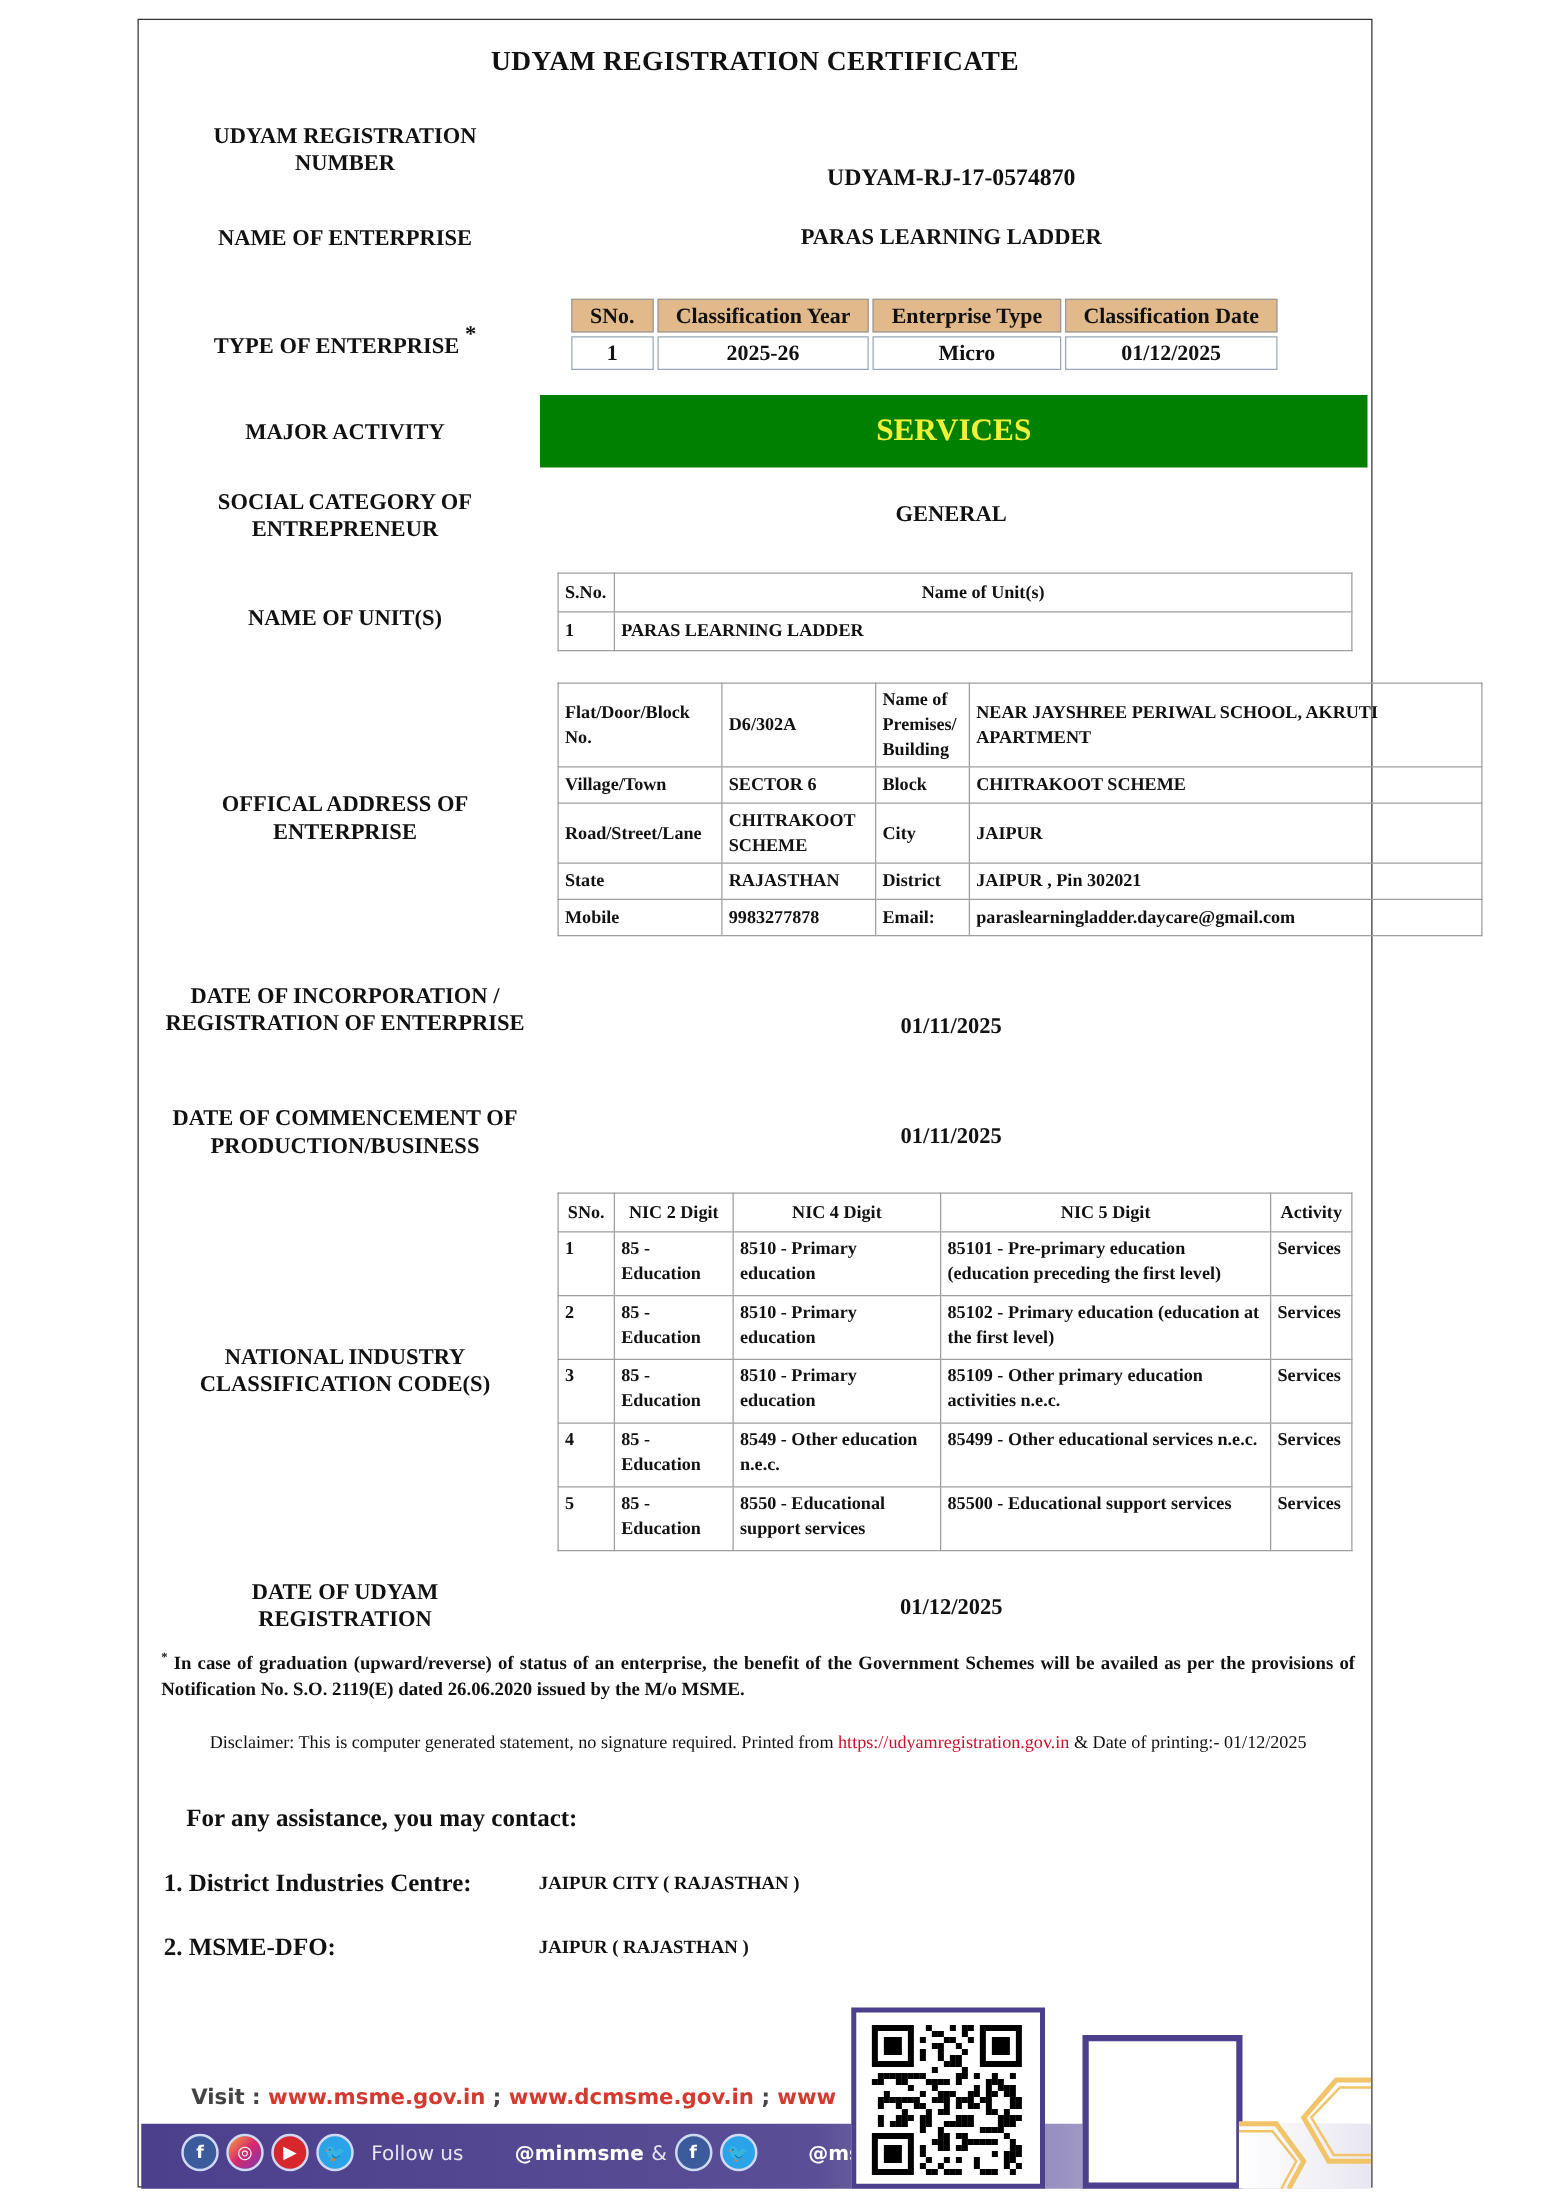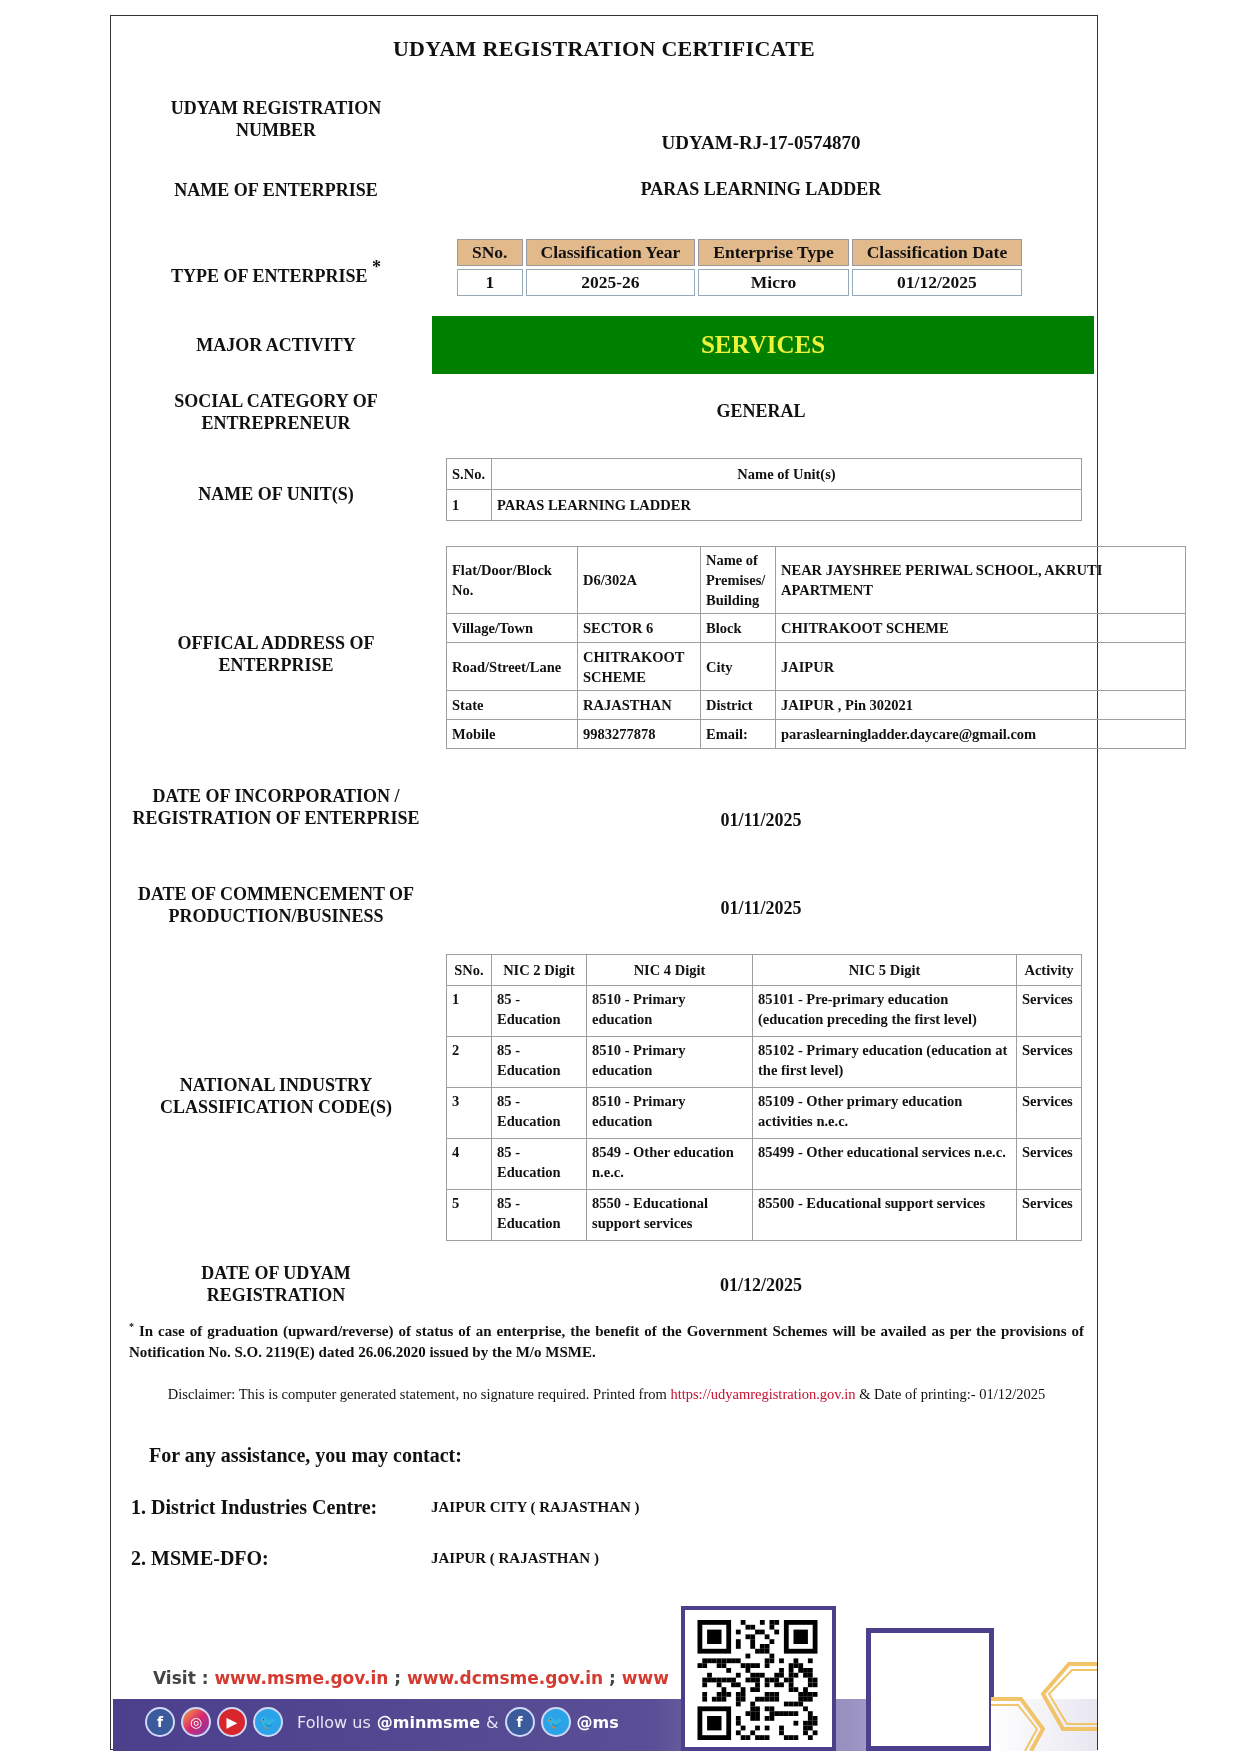--- a/index.html
+++ b/index.html
@@ -44,21 +44,21 @@
   .banner { position:absolute; left:2px; top:1683px; width:980px; height:52px;
             background:linear-gradient(90deg,#4c3f8c 0%, #5a4f96 55%, #a9a3cc 80%, #eceaf4 100%); }
   .banner-content { position:absolute; left:32px; top:8px; display:flex; align-items:center; gap:6px;
                     font-family:"DejaVu Sans", sans-serif; color:#e8e6f4; font-size:16px; }
   .soc { width:30px; height:30px; border-radius:50%; border:2px solid #cfd8f5; display:flex; align-items:center;
          justify-content:center; font-size:14px; font-weight:bold; color:#fff; box-sizing:border-box; }
   .soc.fb { background:#3b5b9c; }
   .soc.ig { background:linear-gradient(135deg,#f9a23a,#d6286f,#7a3bb0); }
   .soc.yt { background:#d8262d; }
   .soc.tw { background:#2aa3e8; }
-  .banner-content b { color:#fff; }
+  .banner-content b { color:#fff;margin-left:35px; }
   .qr-box { position:absolute; left:570px; top:1590px; width:155px; height:145px; border:4px solid #4c3f8c;
             background:#fff; box-sizing:border-box; }
   .qr { position:absolute; left:10px; top:10px; width:125px; height:120px; }
   .photo-box { position:absolute; left:755px; top:1612px; width:128px; height:123px; border:5px solid #4c3f8c;
                background:#fff; box-sizing:border-box; }
   .hex { position:absolute; left:880px; top:1628px; width:106px; height:107px; }
 </style>
 </head>
 <body>
 

